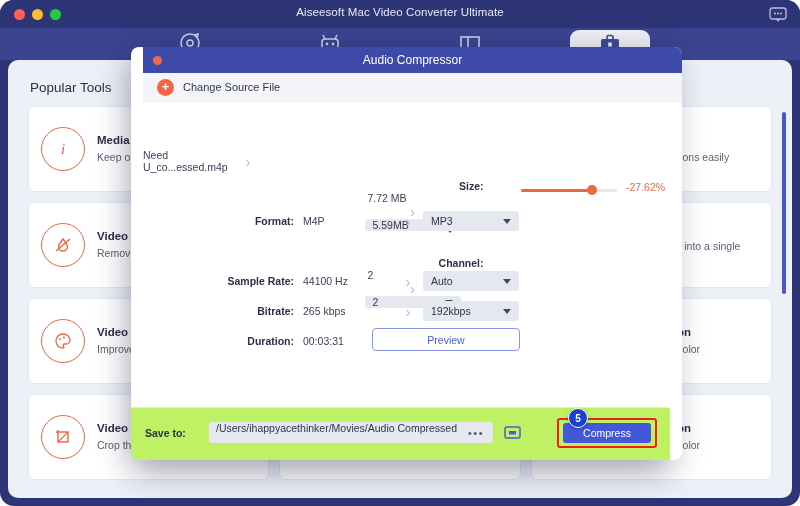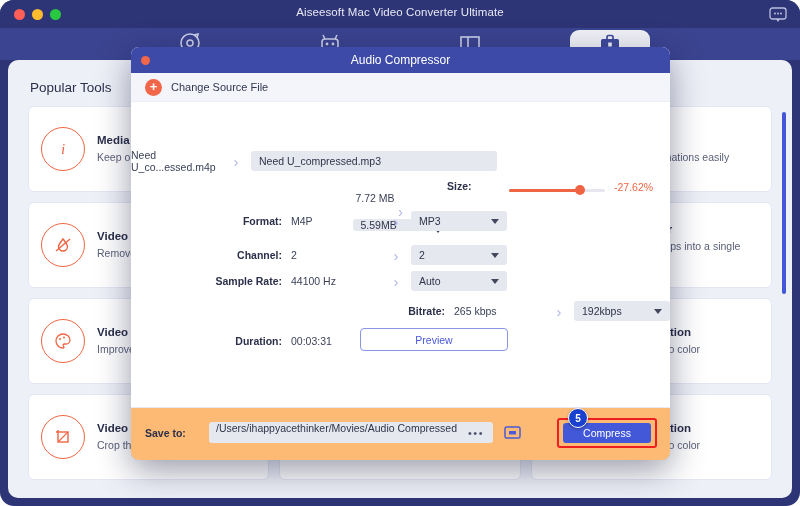--- a/index.html
+++ b/index.html
@@ -78,21 +78,21 @@
   }
   
   .modal-shadow{
     position:absolute;left:131px;top:47px;width:539px;height:413px;
     border-radius:8px;
     box-shadow:0 10px 34px rgba(10,14,48,.42);
     background:#3e4aa8;
   }
   .modal{
     position:absolute;left:131px;top:47px;width:539px;height:413px;
-    border-radius:8px;overflow:hidden;background:#ffffff;
+    border-radius:8px;overflow:hidden;background:#ffffff;padding-left:12px;
   }
   .modal-head{
     position:relative;height:26px;background:#3e4aa8;
   }
   .modal-close{
     position:absolute;left:10px;top:9px;width:9px;height:9px;border-radius:50%;
     background:#f2674a;
   }
   .modal-title{
     position:absolute;left:0;top:6px;width:539px;text-align:center;
@@ -161,21 +161,21 @@
     position:absolute;left:618px;top:179px;font-size:10.5px;color:#ef6544;
   }
   .preview-btn{
     position:absolute;left:364px;top:324px;width:146px;height:21px;
     border:1px solid #8a95e8;border-radius:4px;background:#ffffff;
     color:#4a5ad8;font-size:10.5px;
     display:flex;align-items:center;justify-content:center;
   }
   .modal-foot{
     position:absolute;left:0;bottom:0;width:539px;height:52px;
-    background:#fdba74;border-top:1px solid #e8eaf3;
+    background:#bef264;border-top:1px solid #e8eaf3;
   }
   .saveto-label{
     position:absolute;left:14px;top:19px;font-size:10.5px;color:#2b2f4a;font-weight:bold;
   }
   .path-box{
     position:absolute;left:78px;top:14px;width:250px;height:21px;
     background:#e6e8ef;border-radius:3px 0 0 3px;
     display:flex;align-items:flex-start;padding-left:7px;box-sizing:border-box;
     font-size:10.5px;color:#2f3349;
   }
@@ -443,23 +443,20 @@
     <div class="modal-sub">
       <div class="plus-badge">+</div>
       <div class="sub-label">Change Source File</div>
     </div>
 
     <div class="modal-body">
 
       <div class="frow" style="top:48px;">
         <div class="fvalue">Need U_co...essed.m4p</div>
         <div class="arrow">›</div>
-        <div class="fpill pill-name">
-          <span>Need U_compressed.mp3</span>
-        </div>
       </div>
 
       <div class="frow" style="top:78px;flex-direction:column;">
         <div class="flabel">Size:</div>
         <div class="fvalue">7.72 MB</div>
         <div class="arrow">›</div>
         <div class="fpill pill-spin">
           <span>5.59MB</span>
           <span class="spinner">
             <span class="sp-up"></span>
@@ -471,41 +468,41 @@
       <div class="frow" style="top:108px;">
         <div class="flabel">Format:</div>
         <div class="fvalue">M4P</div>
         <div class="arrow">›</div>
         <div class="fpill pill-select">
           <span>MP3</span>
           <span class="caret"></span>
         </div>
       </div>
 
-      <div class="frow" style="top:142px;">
+      <div class="frow" style="top:155px;flex-direction:column;">
         <div class="flabel">Channel:</div>
         <div class="fvalue">2</div>
         <div class="arrow">›</div>
         <div class="fpill pill-select">
           <span>2</span>
           <span class="caret"></span>
         </div>
       </div>
 
       <div class="frow" style="top:168px;">
         <div class="flabel">Sample Rate:</div>
         <div class="fvalue">44100 Hz</div>
         <div class="arrow">›</div>
         <div class="fpill pill-select">
           <span>Auto</span>
           <span class="caret"></span>
         </div>
       </div>
 
-      <div class="frow" style="top:198px;justify-content:flex-end;">
+      <div class="frow" style="top:198px;">
         <div class="flabel">Bitrate:</div>
         <div class="fvalue">265 kbps</div>
         <div class="arrow">›</div>
         <div class="fpill pill-select">
           <span>192kbps</span>
           <span class="caret"></span>
         </div>
       </div>
 
       <div class="frow" style="top:228px;">

